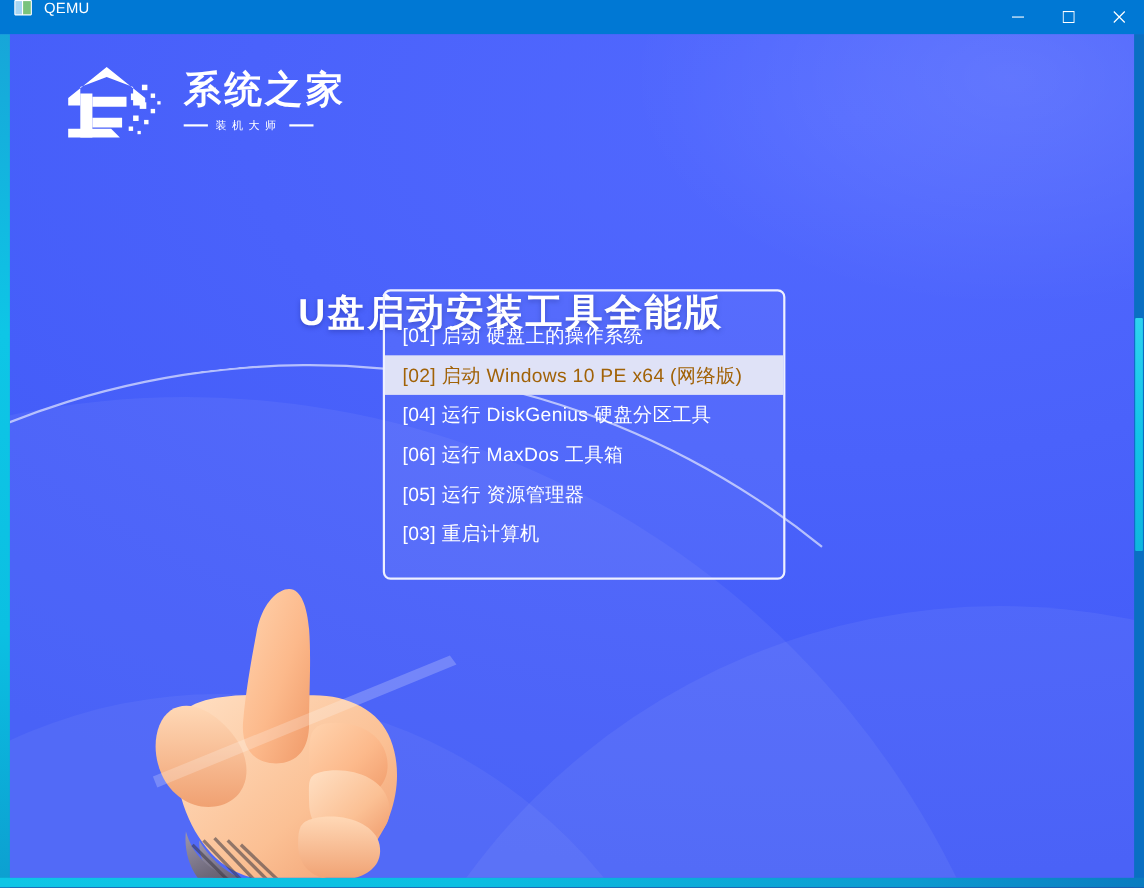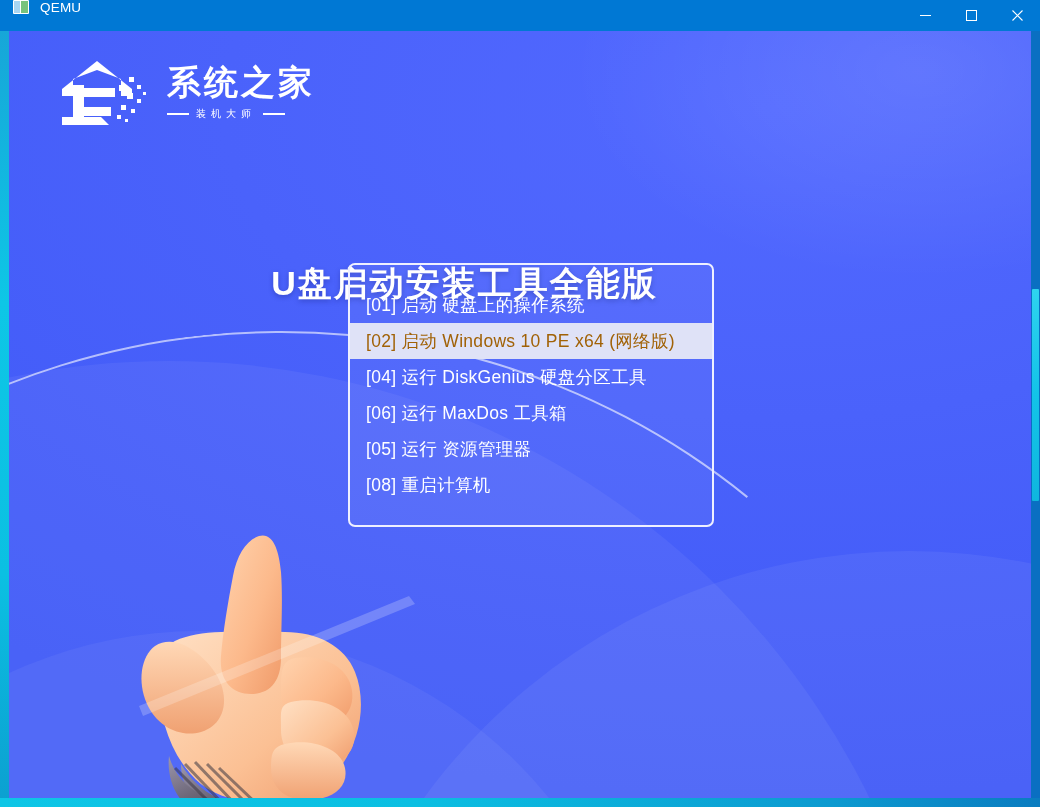--- a/index.html
+++ b/index.html
@@ -345,21 +345,21 @@
       </div>
 
       <div class="headline">U盘启动安装工具全能版</div>
 
       <div class="menu">
         <div class="menu-item">[01] 启动 硬盘上的操作系统</div>
         <div class="menu-item selected">[02] 启动 Windows 10 PE x64 (网络版)</div>
         <div class="menu-item">[04] 运行 DiskGenius 硬盘分区工具</div>
         <div class="menu-item">[06] 运行 MaxDos 工具箱</div>
         <div class="menu-item">[05] 运行 资源管理器</div>
-        <div class="menu-item">[08] 重启计算机</div>
+        <div class="menu-item">[03] 重启计算机</div>
       </div>
 
       <svg class="hand" viewBox="0 0 330 300">
         <defs>
           <linearGradient id="skinA" x1="0" y1="0" x2="1" y2="1">
             <stop offset="0%" stop-color="#ffd3ae"></stop>
             <stop offset="55%" stop-color="#fcb98b"></stop>
             <stop offset="100%" stop-color="#f09a69"></stop>
           </linearGradient>
           <linearGradient id="skinB" x1="0" y1="0" x2="1" y2="1">

